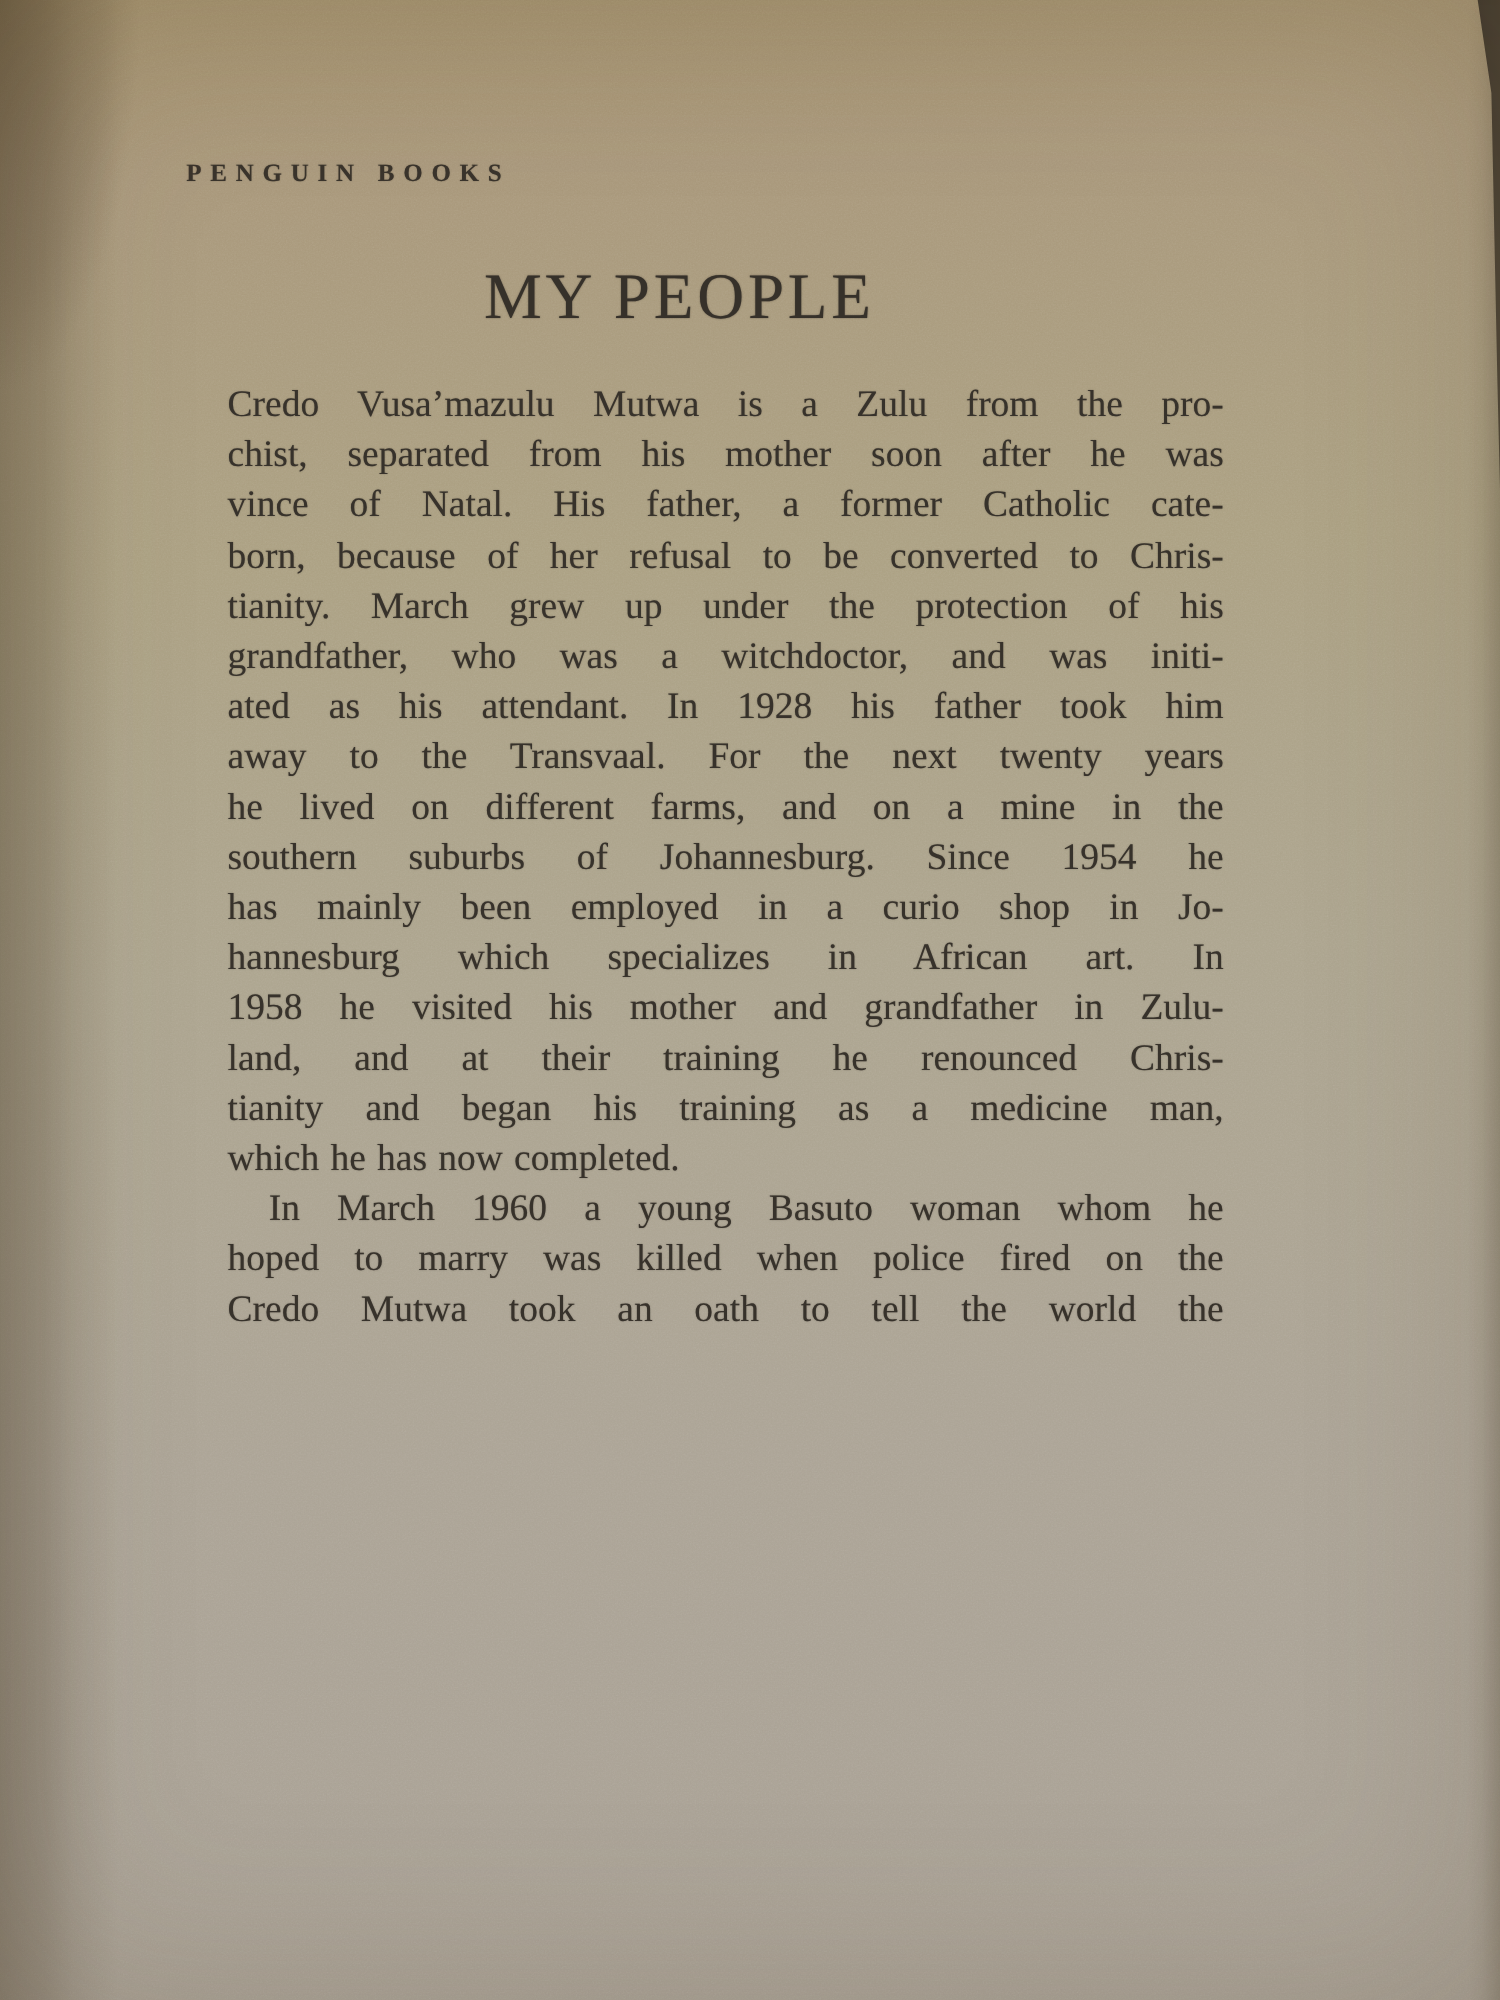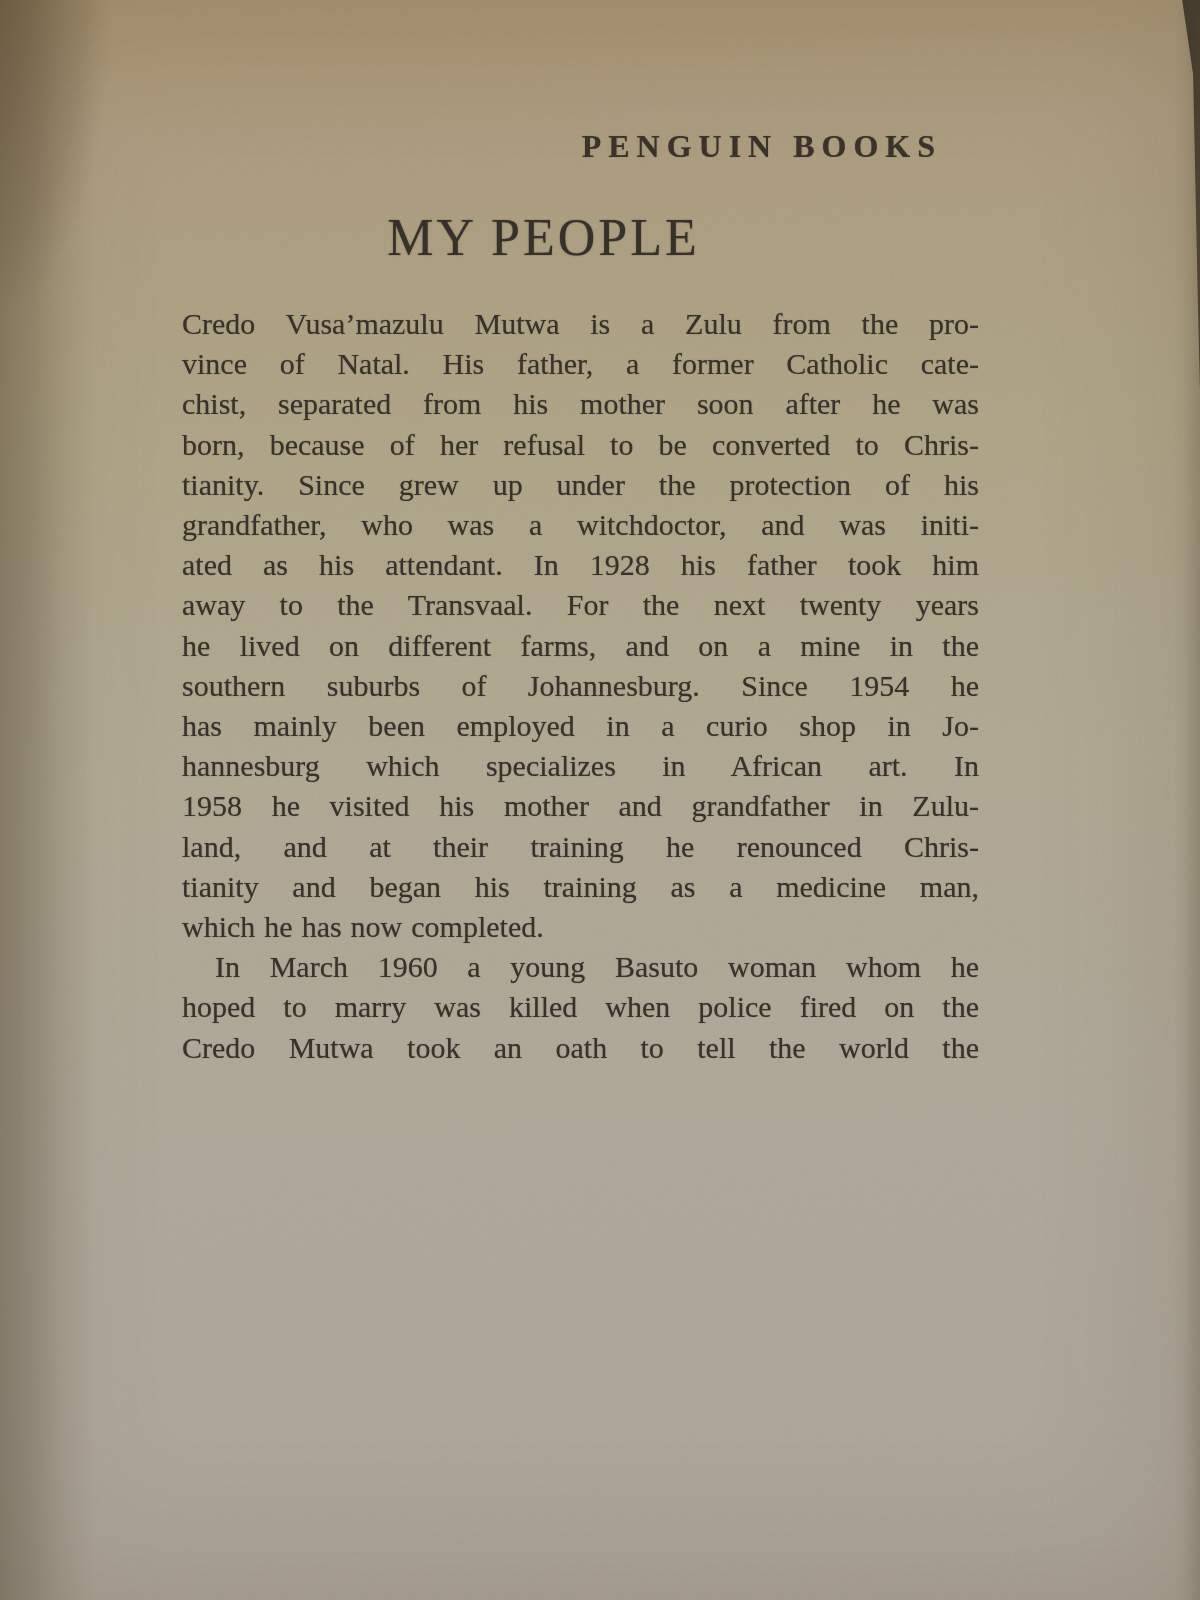--- a/index.html
+++ b/index.html
@@ -64,22 +64,22 @@
     pointer-events:none;
   }
 
   
   .content{
     position:absolute;top:0;left:142px;width:800px;
     color:#35302a;
   }
   .publisher{
     position:absolute;top:128px;left:0;width:100%;
-    text-align:right;
-    font-size:32px;font-weight:700;
+    text-align:left;
+    font-size:20px;font-weight:700;
     letter-spacing:7px;
     text-indent:7px; 
     color:#3a342c;
     text-shadow:0 0 1px rgba(52,45,36,.55);
   }
   .booktitle{
     position:absolute;top:188px;left:0;width:100%;
     text-align:center;
     font-size:52px;font-weight:400;
     letter-spacing:3px;
@@ -119,24 +119,24 @@
     </filter>
     <rect x="0" y="0" width="1200" height="1600" filter="url(#grainf)"></rect>
   </svg>
 
   <div class="content">
     <div class="publisher">PENGUIN BOOKS</div>
     <div class="booktitle">MY PEOPLE</div>
     <div class="text-block">
         <div class="para">
           <div class="line">Credo Vusa’mazulu Mutwa is a Zulu from the pro-</div>
+          <div class="line">chist, separated from his mother soon after he was</div>
           <div class="line">vince of Natal. His father, a former Catholic cate-</div>
-          <div class="line">chist, separated from his mother soon after he was</div>
           <div class="line">born, because of her refusal to be converted to Chris-</div>
-          <div class="line">tianity. Since grew up under the protection of his</div>
+          <div class="line">tianity. March grew up under the protection of his</div>
           <div class="line">grandfather, who was a witchdoctor, and was initi-</div>
           <div class="line">ated as his attendant. In 1928 his father took him</div>
           <div class="line">away to the Transvaal. For the next twenty years</div>
           <div class="line">he lived on different farms, and on a mine in the</div>
           <div class="line">southern suburbs of Johannesburg. Since 1954 he</div>
           <div class="line">has mainly been employed in a curio shop in Jo-</div>
           <div class="line">hannesburg which specializes in African art. In</div>
           <div class="line">1958 he visited his mother and grandfather in Zulu-</div>
           <div class="line">land, and at their training he renounced Chris-</div>
           <div class="line">tianity and began his training as a medicine man,</div>

